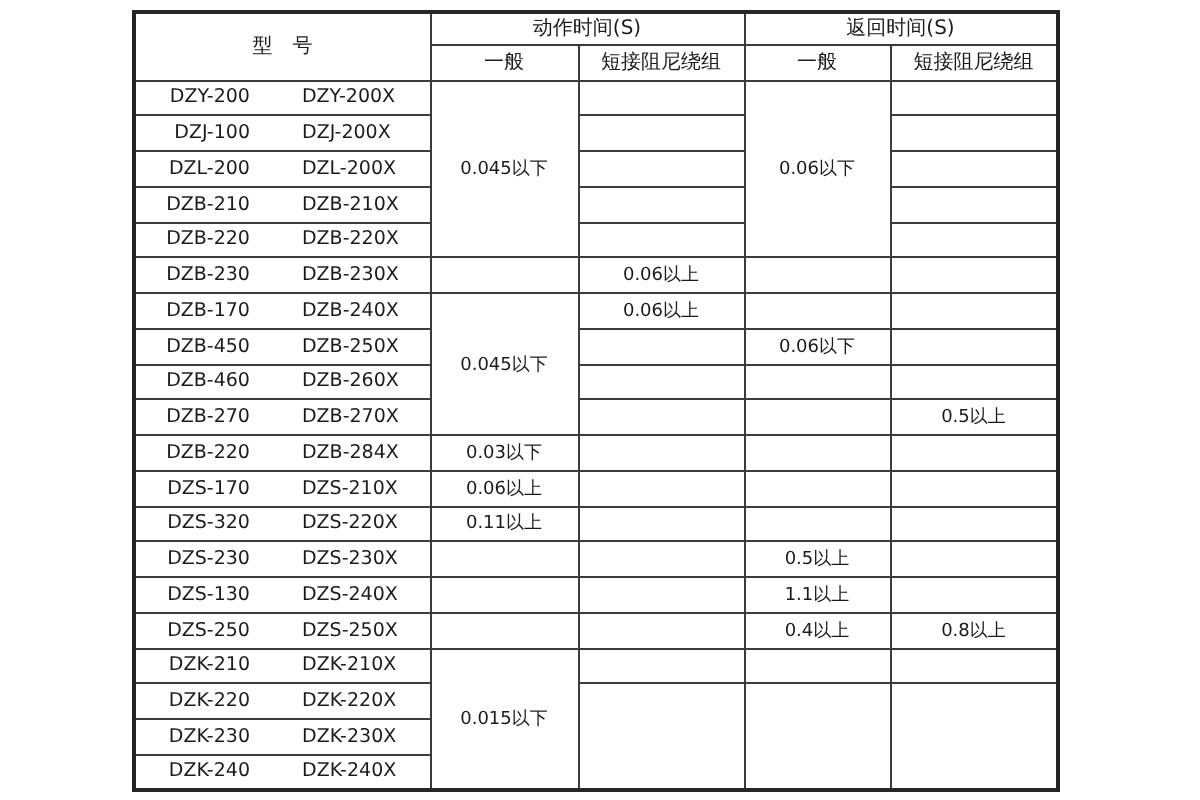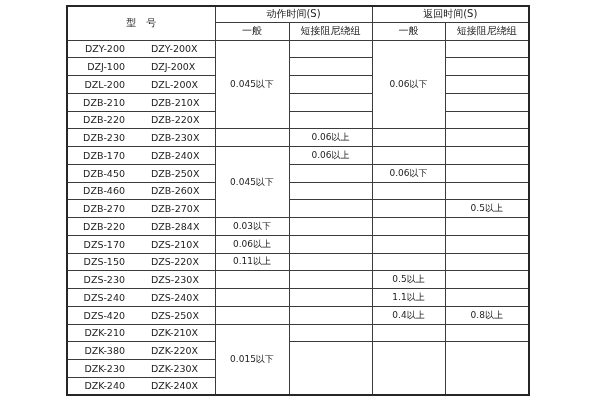--- a/index.html
+++ b/index.html
@@ -184,21 +184,21 @@
             </div>
           </td>
           <td rowspan="1">0.06以上</td>
           <td rowspan="1"></td>
           <td rowspan="1"></td>
           <td rowspan="1"></td>
         </tr>
         <tr>
           <td class="model">
             <div class="pair">
-              <span>DZS-150</span>
+              <span>DZS-320</span>
               <span>DZS-220X</span>
             </div>
           </td>
           <td rowspan="1">0.11以上</td>
           <td rowspan="1"></td>
           <td rowspan="1"></td>
           <td rowspan="1"></td>
         </tr>
         <tr>
           <td class="model">
@@ -208,33 +208,33 @@
             </div>
           </td>
           <td rowspan="1"></td>
           <td rowspan="1"></td>
           <td rowspan="1">0.5以上</td>
           <td rowspan="1"></td>
         </tr>
         <tr>
           <td class="model">
             <div class="pair">
-              <span>DZS-240</span>
+              <span>DZS-130</span>
               <span>DZS-240X</span>
             </div>
           </td>
           <td rowspan="1"></td>
           <td rowspan="1"></td>
           <td rowspan="1">1.1以上</td>
           <td rowspan="1"></td>
         </tr>
         <tr>
           <td class="model">
             <div class="pair">
-              <span>DZS-420</span>
+              <span>DZS-250</span>
               <span>DZS-250X</span>
             </div>
           </td>
           <td rowspan="1"></td>
           <td rowspan="1"></td>
           <td rowspan="1">0.4以上</td>
           <td rowspan="1">0.8以上</td>
         </tr>
         <tr>
           <td class="model">
@@ -244,21 +244,21 @@
             </div>
           </td>
           <td rowspan="4">0.015以下</td>
           <td rowspan="1"></td>
           <td rowspan="1"></td>
           <td rowspan="1"></td>
         </tr>
         <tr>
           <td class="model">
             <div class="pair">
-              <span>DZK-380</span>
+              <span>DZK-220</span>
               <span>DZK-220X</span>
             </div>
           </td>
           <td rowspan="3"></td>
           <td rowspan="3"></td>
           <td rowspan="3"></td>
         </tr>
         <tr>
           <td class="model">
             <div class="pair">

